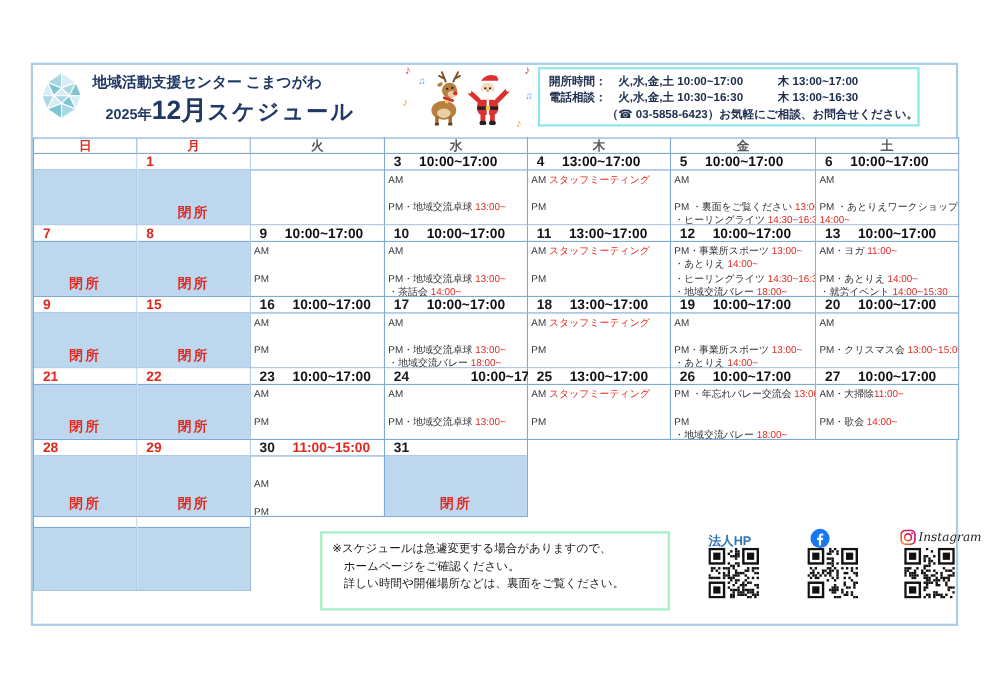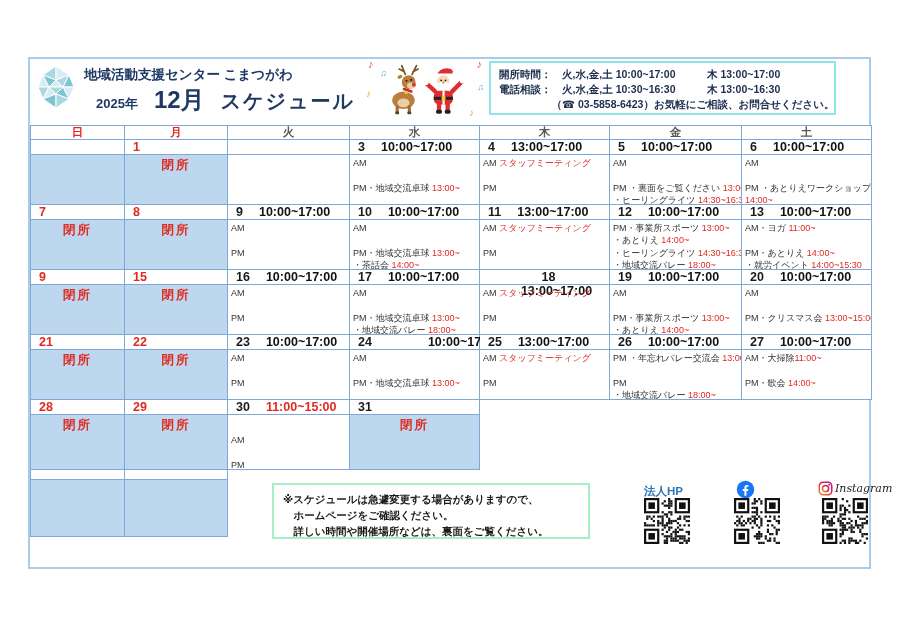--- a/index.html
+++ b/index.html
@@ -7,21 +7,21 @@
     --navy:#1F3864; --cyan:#8ee6ea; --mint:#a5efc5; --hpblue:#2E75B6; --fb:#1877F2;
   }
   html,body{margin:0;padding:0;}
   body{width:900px;height:636px;background:#ffffff;position:relative;overflow:hidden;
        font-family:"Liberation Sans","DejaVu Sans",sans-serif;}
   .frame{position:absolute;left:28px;top:57px;width:843px;height:512px;
          border:2px solid var(--frame);box-sizing:border-box;background:#fff;}
   
   .logo{position:absolute;left:34px;top:63px;width:44px;height:48px;}
   .org{position:absolute;left:84px;top:66px;font-size:13.5px;font-weight:bold;color:var(--navy);}
-  .titleline{position:absolute;left:96px;top:84px;display:flex;align-items:baseline;gap:16px;color:var(--navy);}
+  .titleline{position:absolute;left:96px;top:84px;display:flex;align-items:baseline;gap:0;color:var(--navy);}
   .titleline .yr{font-size:13px;font-weight:bold;}
   .titleline .mo{font-size:24px;font-weight:bold;}
   .titleline .suf{font-size:20px;font-weight:bold;letter-spacing:2px;}
   .illus{position:absolute;left:366px;top:58px;width:118px;height:62px;}
   .note{position:absolute;font-weight:bold;}
   .infobox{position:absolute;left:489px;top:61px;width:347px;height:54px;box-sizing:border-box;
            border:2px solid var(--cyan);padding:4px 8px;font-size:10.5px;font-weight:bold;
            color:#203050;line-height:15px;white-space:nowrap;}
   
   .wd,.cell{position:absolute;box-sizing:border-box;background:#fff;}
@@ -34,25 +34,25 @@
   .cell.first{border-left:1px solid var(--grid);}
   .strip{box-sizing:border-box;border-bottom:1px solid var(--grid);display:flex;
          align-items:center;padding-left:8px;flex:none;background:#fff;}
   .num{font-weight:bold;font-size:12.5px;color:#1a1a1a;}
   .num.red{color:var(--red);}
   .time{font-weight:bold;font-size:12.5px;color:#111;margin-left:16px;}
   .time.red{color:var(--red);}
   .cbody{flex:1;padding:2px 3px;display:flex;flex-direction:column;overflow:hidden;}
   .cbody .line{font-size:9px;line-height:12.4px;color:#333;white-space:nowrap;}
   .cbody .line .red{color:var(--red);}
-  .cbody.closed{background:var(--cellblue);align-items:center;justify-content:flex-start;}
+  .cbody.closed{background:var(--cellblue);align-items:center;justify-content:flex-end;}
   .closed-label{font-size:12.5px;font-weight:bold;color:var(--red);letter-spacing:2px;}
   
-  .noticebox{position:absolute;left:272px;top:483px;width:318px;height:56px;box-sizing:border-box;
-             border:2px solid var(--mint);padding:6px 9px;font-size:10.5px;font-weight:bold;
+  .noticebox{position:absolute;left:291px;top:483px;width:318px;height:72px;box-sizing:border-box;
+             border:2px solid var(--mint);padding:6px 9px;font-size:10.5px;font-weight:normal;
              color:#1a1a1a;line-height:16px;white-space:nowrap;}
   .hp{position:absolute;left:644px;top:484px;font-size:11.5px;font-weight:bold;color:var(--hpblue);}
   .fbicon{position:absolute;left:736px;top:480px;width:19px;height:19px;}
   .ig{position:absolute;left:818px;top:481px;display:flex;align-items:center;gap:2px;}
   .ig .iglabel{font-family:"DejaVu Serif","Liberation Serif",serif;font-style:italic;
                font-size:11px;color:#222;}
   .qr{position:absolute;width:46px;height:46px;}
 </style>
 </head>
 <body>
@@ -320,21 +320,21 @@
         <span class="time">10:00~17:00</span>
       </div>
       <div class="cbody">
         <div class="line"><span>AM</span></div>
         <div class="line">&nbsp;</div>
         <div class="line"><span>PM・地域交流卓球 </span><span class="red">13:00~</span></div>
         <div class="line"><span>・地域交流バレー </span><span class="red">18:00~</span></div>
       </div>
     </div>
     <div class="cell" style="left: 480px; top: 270px; width: 130px; height: 65px;">
-      <div class="strip" style="height: 15px; flex-direction: column;">
+      <div class="strip" style="height: 15px;">
         <span class="num">18</span>
         <span class="time">13:00~17:00</span>
       </div>
       <div class="cbody">
         <div class="line"><span>AM </span><span class="red">スタッフミーティング</span></div>
         <div class="line">&nbsp;</div>
         <div class="line"><span>PM</span></div>
       </div>
     </div>
     <div class="cell" style="left: 610px; top: 270px; width: 132px; height: 65px;">

